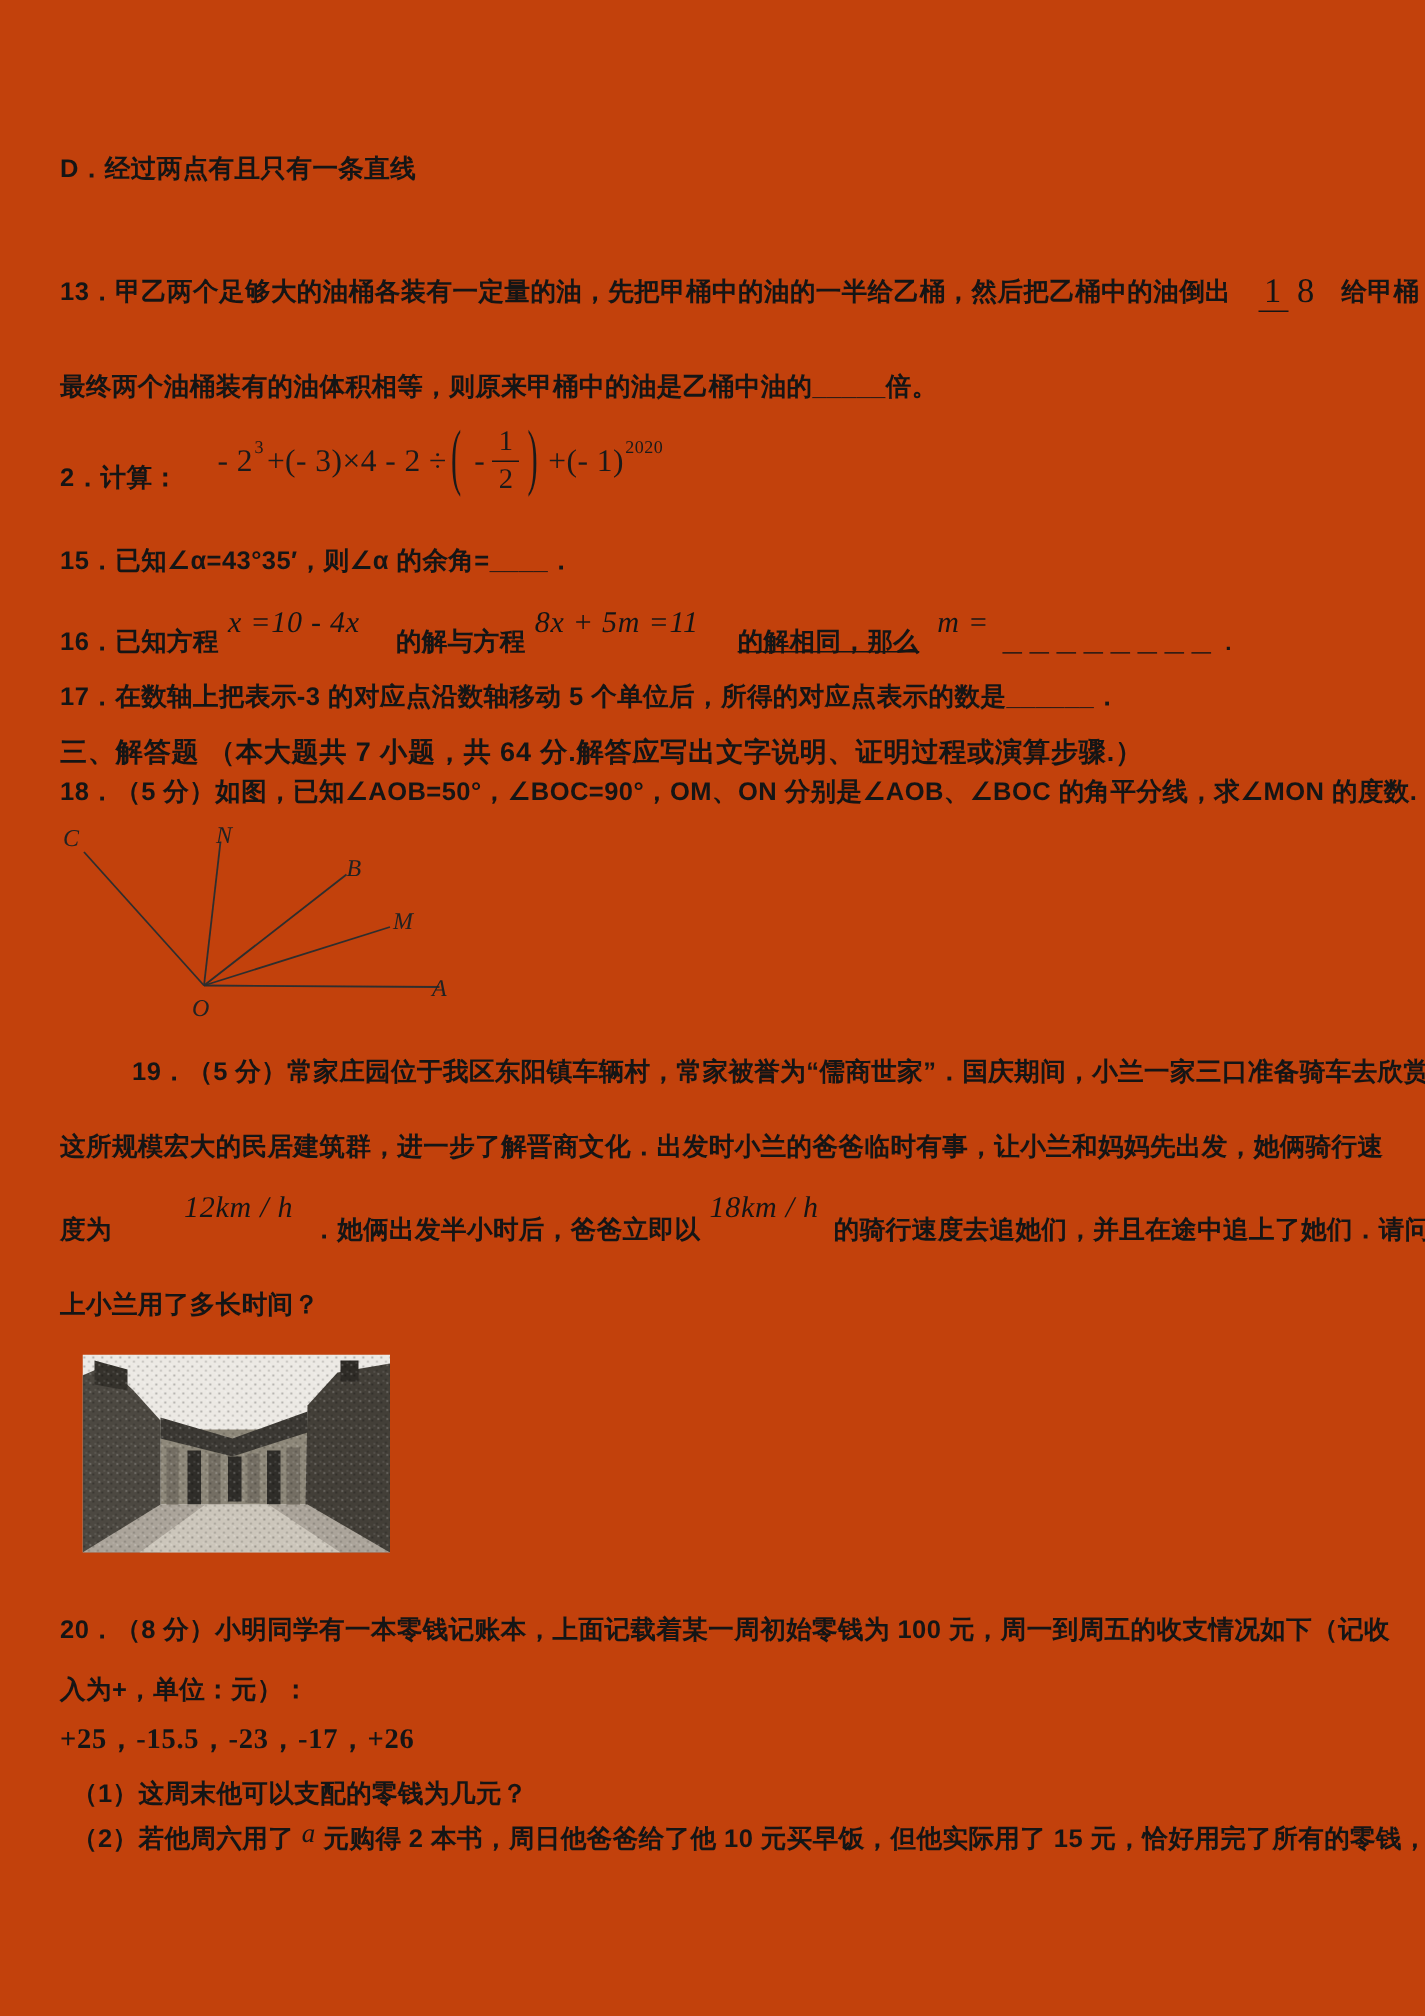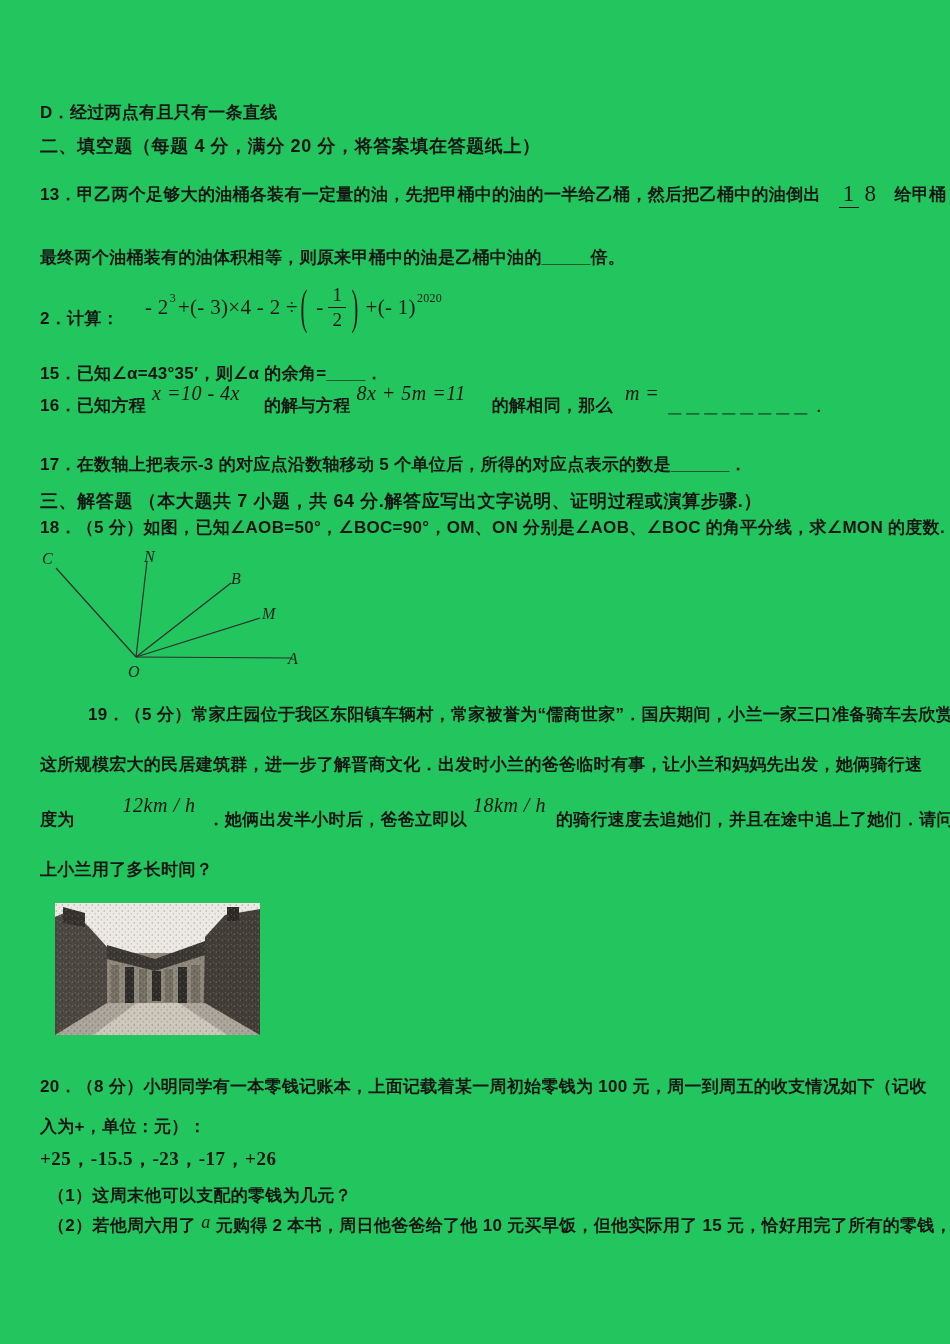--- a/index.html
+++ b/index.html
@@ -1,21 +1,21 @@
 <!DOCTYPE html>
 <html><head>
 <meta charset="utf-8">
 <style>
   * { margin: 0; padding: 0; box-sizing: border-box; }
   html, body { background: #ffffff; }
   .page {
     position: relative;
     width: 950px;
     height: 1344px;
-    background: #22c55e;
+    background: #c2410c;
     overflow: hidden;
     font-family: "Liberation Sans", "DejaVu Sans", sans-serif;
     color: #151515;
   }
   .line {
     position: absolute;
     left: 40px;
     white-space: nowrap;
     font-weight: 700;
     font-size: 17px;
@@ -83,21 +83,20 @@
     fill: #222;
   }
 </style>
 </head>
 <body>
 
 <div class="page">
 
   <div class="line" style="top:101px;">D．经过两点有且只有一条直线</div>
 
-  <div class="line hdr" style="top:134px;">二、填空题（每题 4 分，满分 20 分，将答案填在答题纸上）</div>
 
   <div class="line flexline" style="top:160px; height:47px;gap:15px;">
     <span style="line-height:24px;">13．甲乙两个足够大的油桶各装有一定量的油，先把甲桶中的油的一半给乙桶，然后把乙桶中的油倒出</span>
     <span class="frac">
       <span class="num">1</span>
       <span class="den">8</span>
     </span>
     <span style="line-height:24px;">给甲桶，若</span>
   </div>
 
@@ -116,26 +115,26 @@
         <span class="den">2</span>
       </span>
       <span class="bigparen">)</span>
       <span style="margin-left:4px;">+(- 1)</span>
         <span class="sup">2020</span>
     </span>
   </div>
 
   <div class="line" style="top:362px;text-align:center;">15．已知∠α=43°35′，则∠α 的余角=____．</div>
 
-  <div class="line flexline" style="top:382px; height:36px;">
+  <div class="line flexline" style="top:404px; height:36px;">
     <span style="line-height:24px;">16．已知方程</span>
     <span class="eq raised">x =10 -  4x</span>
     <span style="line-height:24px; margin-left:18px;">的解与方程</span>
     <span class="eq raised">8x + 5m =11</span>
-    <span style="line-height:24px; margin-left:20px;">的解相同，那么</span>
+    <span style="line-height:24px; margin-left:20px;text-decoration:underline;">的解相同，那么</span>
     <span class="eq raised" style="margin-left:12px;">m =</span>
     <span class="blankline" style="line-height:24px; font-size:19px;">＿＿＿＿＿＿＿＿．</span>
   </div>
 
   <div class="line" style="top:453px;">17．在数轴上把表示-3 的对应点沿数轴移动 5 个单位后，所得的对应点表示的数是______．</div>
 
   <div class="line hdr" style="top:489px;">三、解答题 （本大题共 7 小题，共 64 分.解答应写出文字说明、证明过程或演算步骤.）</div>
 
   <div class="line" style="top:516px;">18．（5 分）如图，已知∠AOB=50°，∠BOC=90°，OM、ON 分别是∠AOB、∠BOC 的角平分线，求∠MON 的度数.</div>
 

